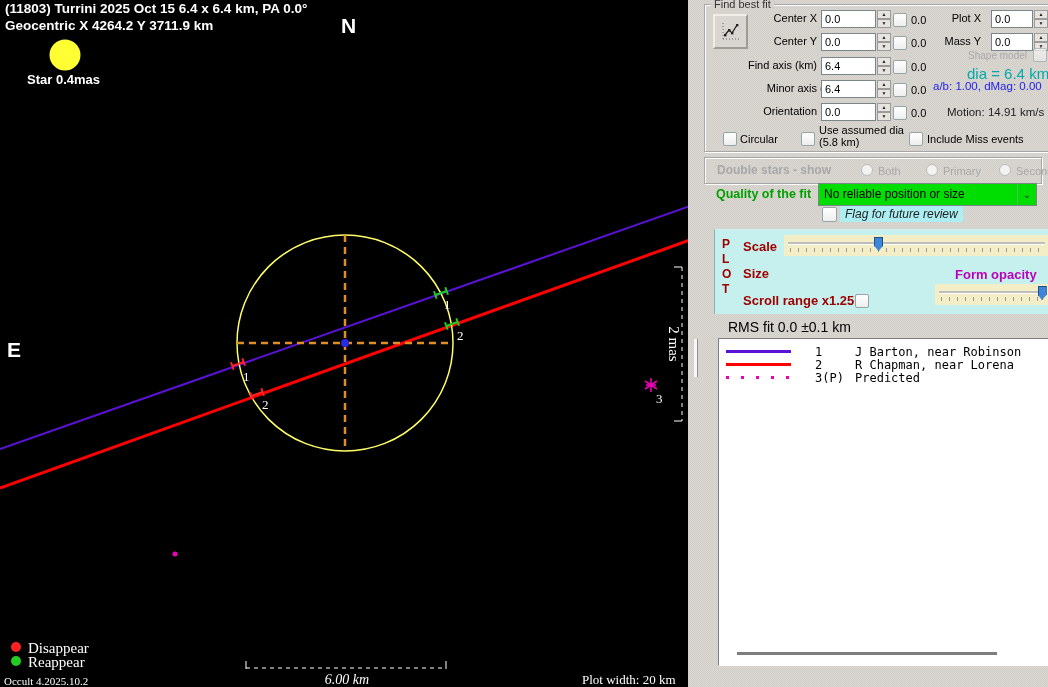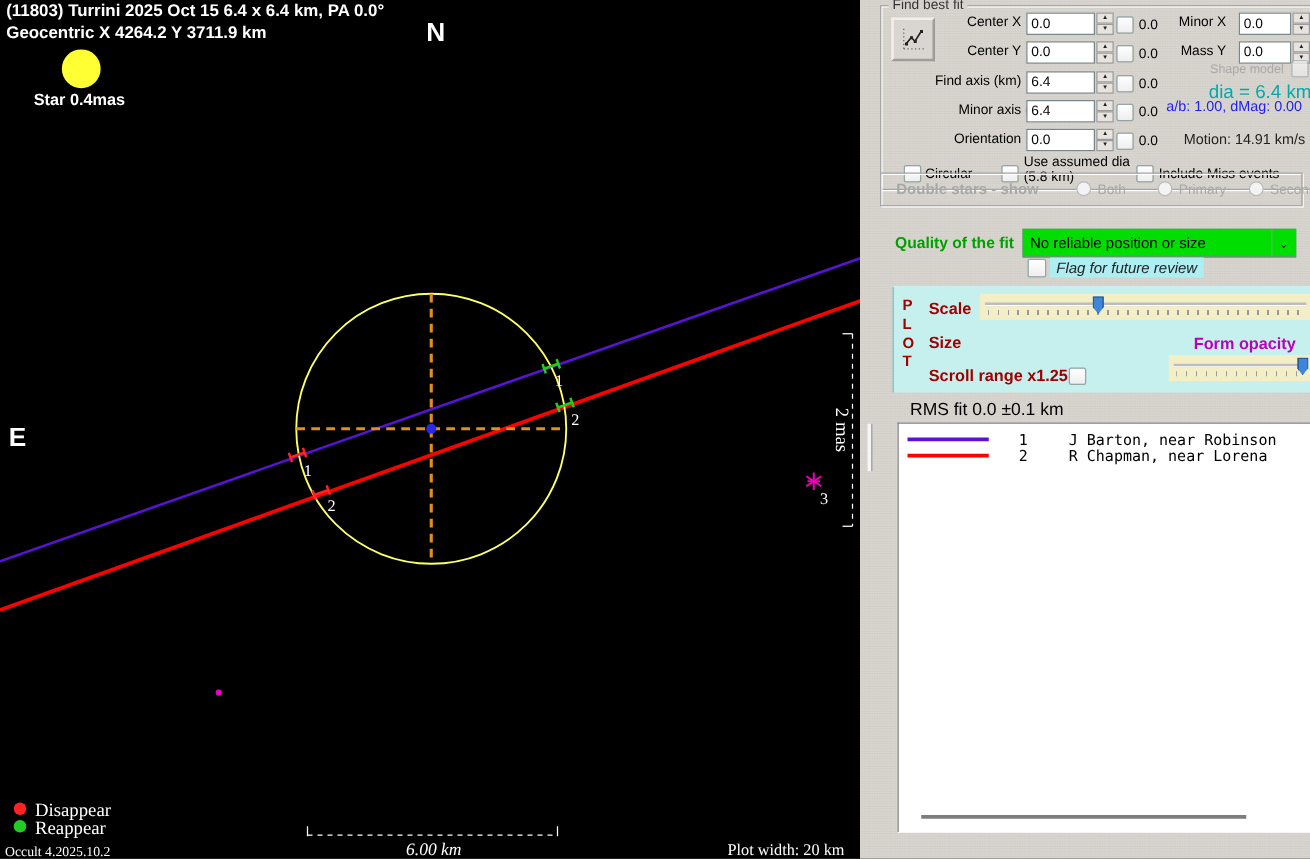--- a/index.html
+++ b/index.html
@@ -235,21 +235,21 @@
       <div class="spin" style="left:116px;top:98px;">
         <div class="spin-val" style="width:55px;">0.0</div>
         <div class="spin-btns">
             <div class="sbtn">▲</div>
             <div class="sbtn">▼</div>
           </div>
       </div>
       <div class="cb" style="left:188px;top:101px;"></div>
       <div class="plain" style="left:206px;top:102px;">0.0</div>
 
-      <div class="flabel" style="left:230px;width:46px;top:7px;">Minor X</div>
+      <div class="flabel" style="left:230px;width:46px;top:7px;">Plot X</div>
       <div class="spin" style="left:286px;top:5px;">
         <div class="spin-val" style="width:42px;">0.0</div>
         <div class="spin-btns">
             <div class="sbtn">▲</div>
             <div class="sbtn">▼</div>
           </div>
       </div>
       <div class="flabel" style="left:230px;width:46px;top:30px;">Mass Y</div>
       <div class="spin" style="left:286px;top:28px;">
         <div class="spin-val" style="width:42px;">0.0</div>
@@ -267,21 +267,21 @@
       <div class="plain" style="left:242px;top:101px;color:#222;font-size:11.5px;">Motion: 14.91 km/s</div>
 
       <div class="cb" style="left:18px;top:127px;"></div>
       <div class="plain" style="left:35px;top:128px;">Circular</div>
       <div class="cb" style="left:96px;top:127px;"></div>
       <div class="plain" style="left:114px;top:119px;width:92px;white-space:normal;line-height:12px;">Use assumed dia (5.8 km)</div>
       <div class="cb" style="left:204px;top:127px;"></div>
       <div class="plain" style="left:222px;top:128px;">Include Miss events</div>
     </div>
 
-    <div class="grp" style="left:16px;top:138px;width:336px;height:25px;">
+    <div class="grp" style="left:16px;top:157px;width:336px;height:25px;">
       <div class="dis-label" style="left:12px;top:5px;">Double stars - show</div>
       <div class="radio" style="left:156px;top:6px;border-color:#bcbcbc;"></div>
       <div class="dis-opt" style="left:173px;top:7px;">Both</div>
       <div class="radio" style="left:221px;top:6px;border-color:#bcbcbc;"></div>
       <div class="dis-opt" style="left:238px;top:7px;">Primary</div>
       <div class="radio" style="left:294px;top:6px;border-color:#bcbcbc;"></div>
       <div class="dis-opt" style="left:311px;top:7px;">Secondary</div>
     </div>
 
     <div class="plain greenlab" style="left:28px;top:187px;">Quality of the fit</div>
@@ -327,16 +327,21 @@
       <div class="lrow" style="top:7px;">
         <div class="lswatch" style="background:#5a13d6;"></div>
         <span class="lnum">1</span>
         <span class="lname">J Barton, near Robinson</span>
       </div>
       <div class="lrow" style="top:20px;">
         <div class="lswatch" style="background:#ff0000;"></div>
         <span class="lnum">2</span>
         <span class="lname">R Chapman, near Lorena</span>
       </div>
+      <div class="lrow" style="top:33px;">
+        <div class="lswatch" style="background:repeating-linear-gradient(90deg,#ee00bb 0 3px,transparent 3px 15px);"></div>
+        <span class="lnum">3(P)</span>
+        <span class="lname">Predicted</span>
+      </div>
       <div id="legend-scroll"></div>
     </div>
   </div>
 </div>
 
 </body></html>

